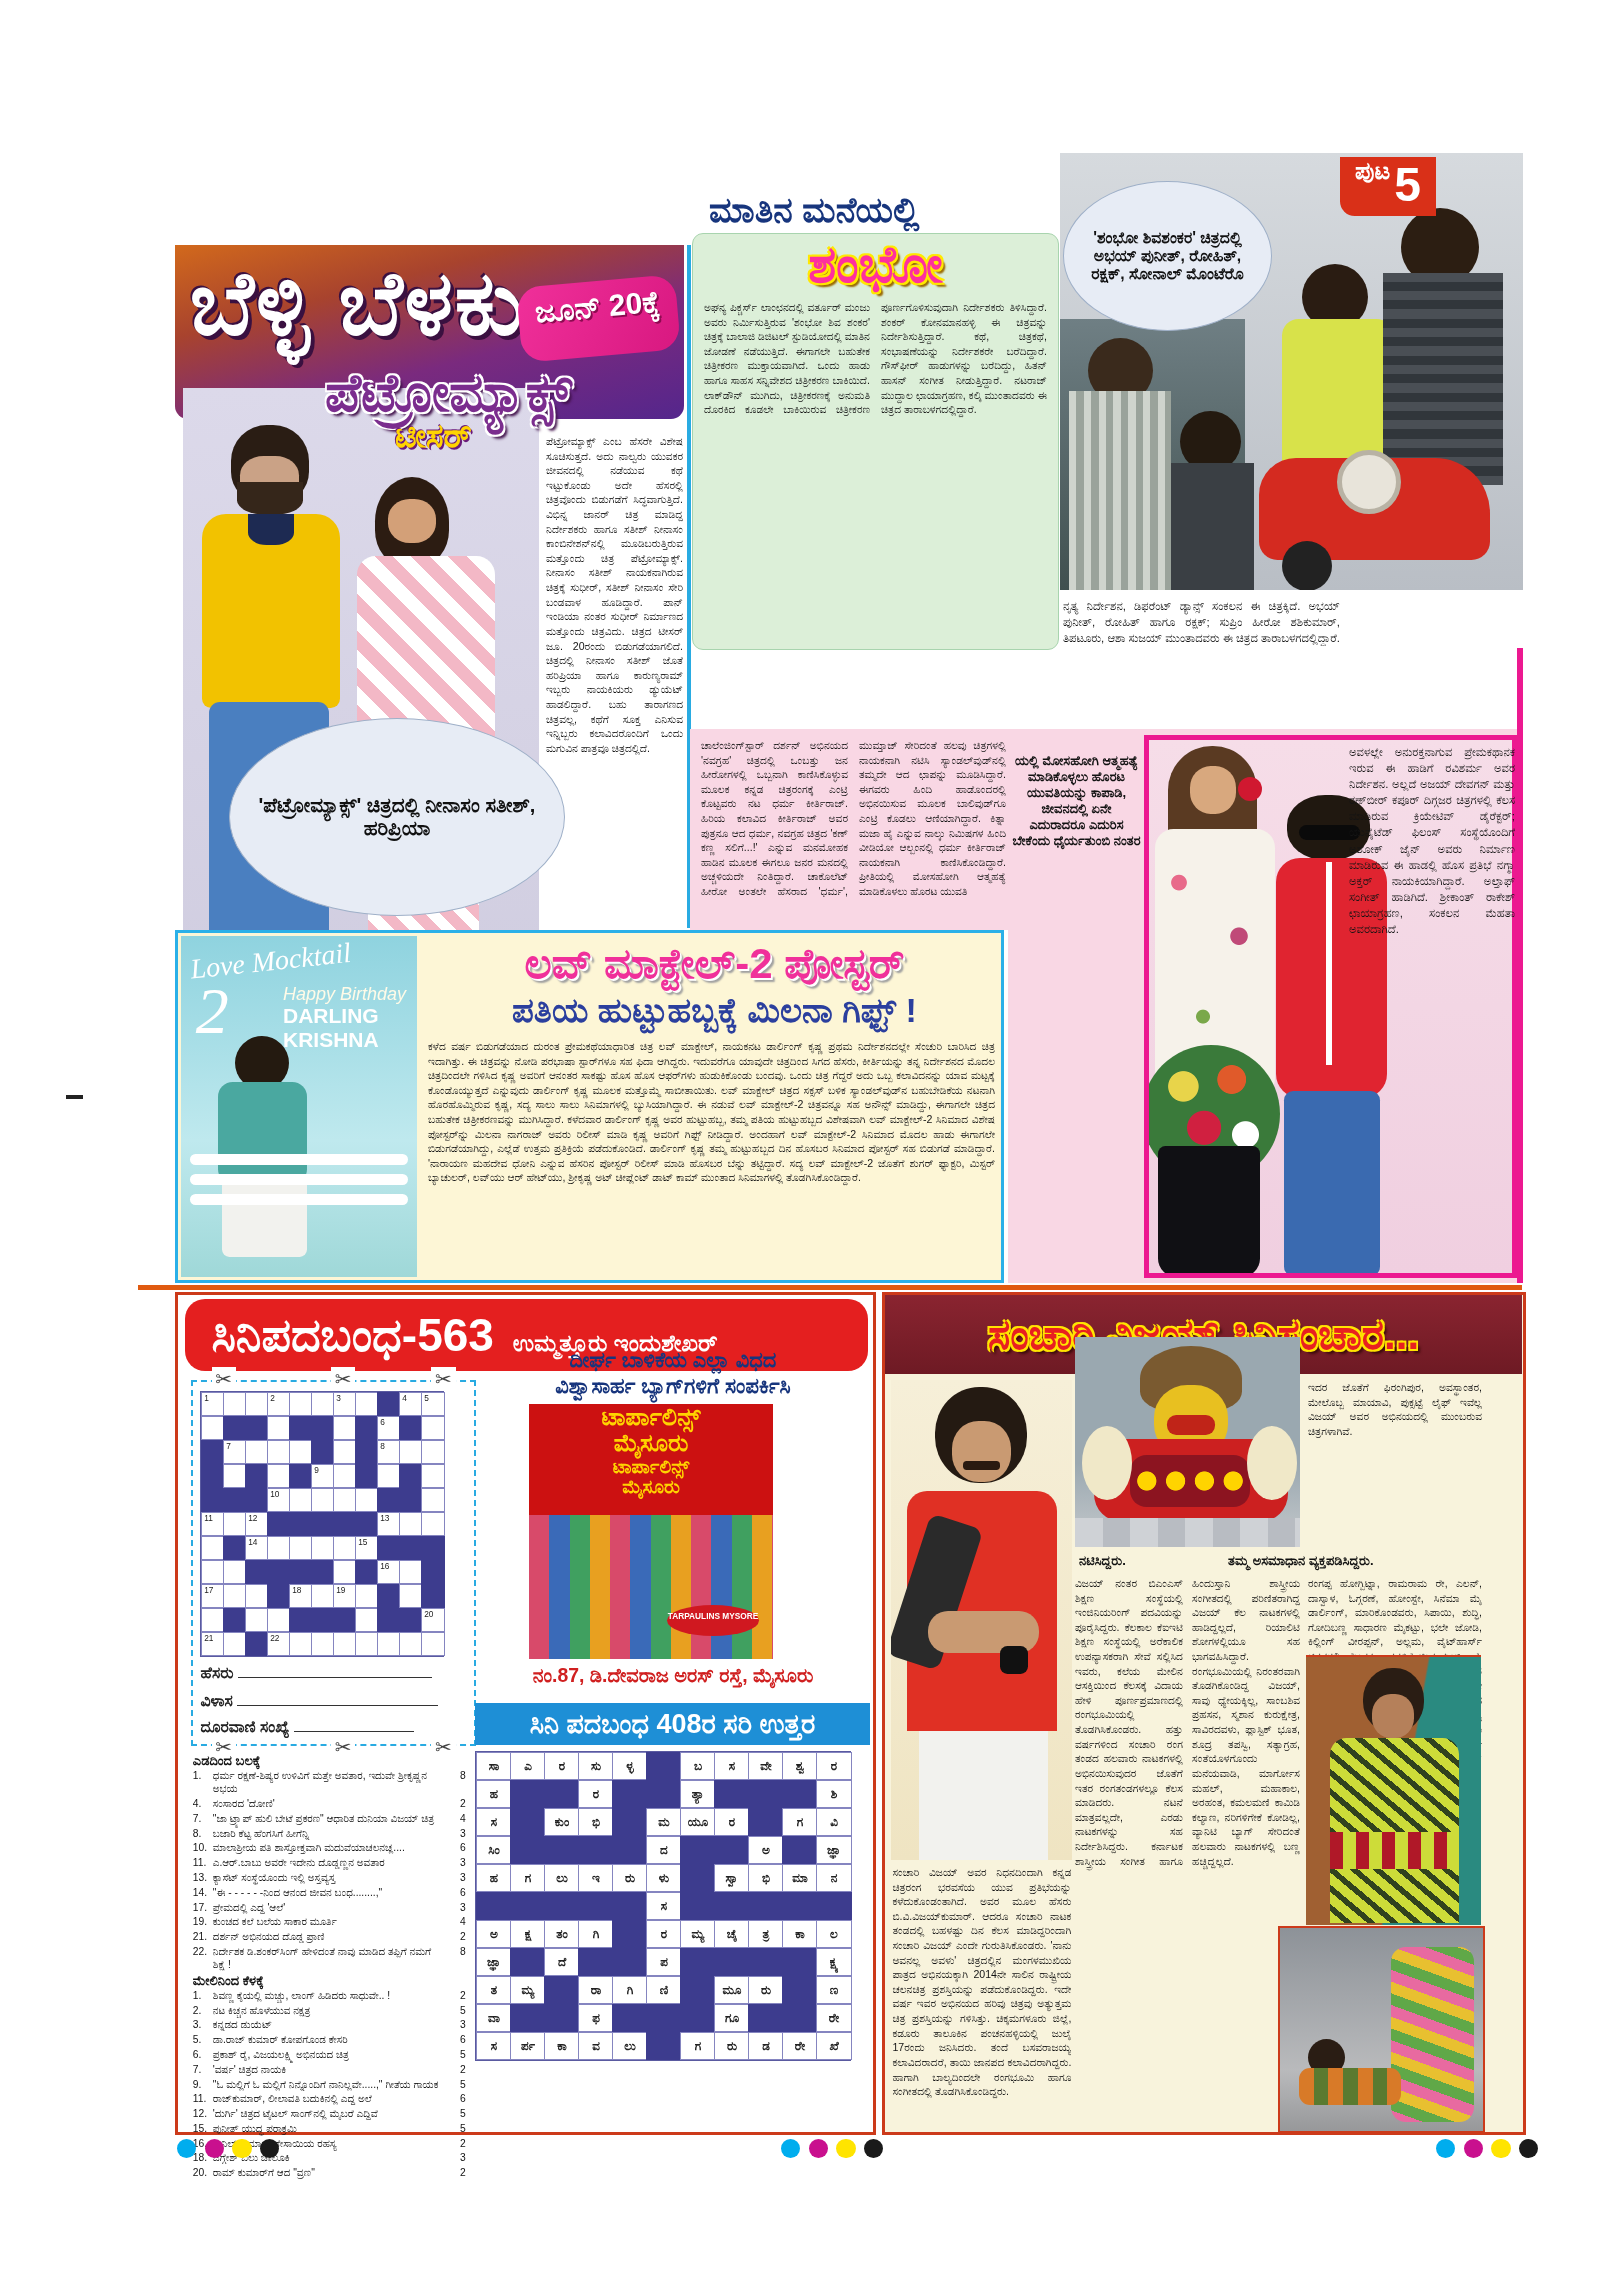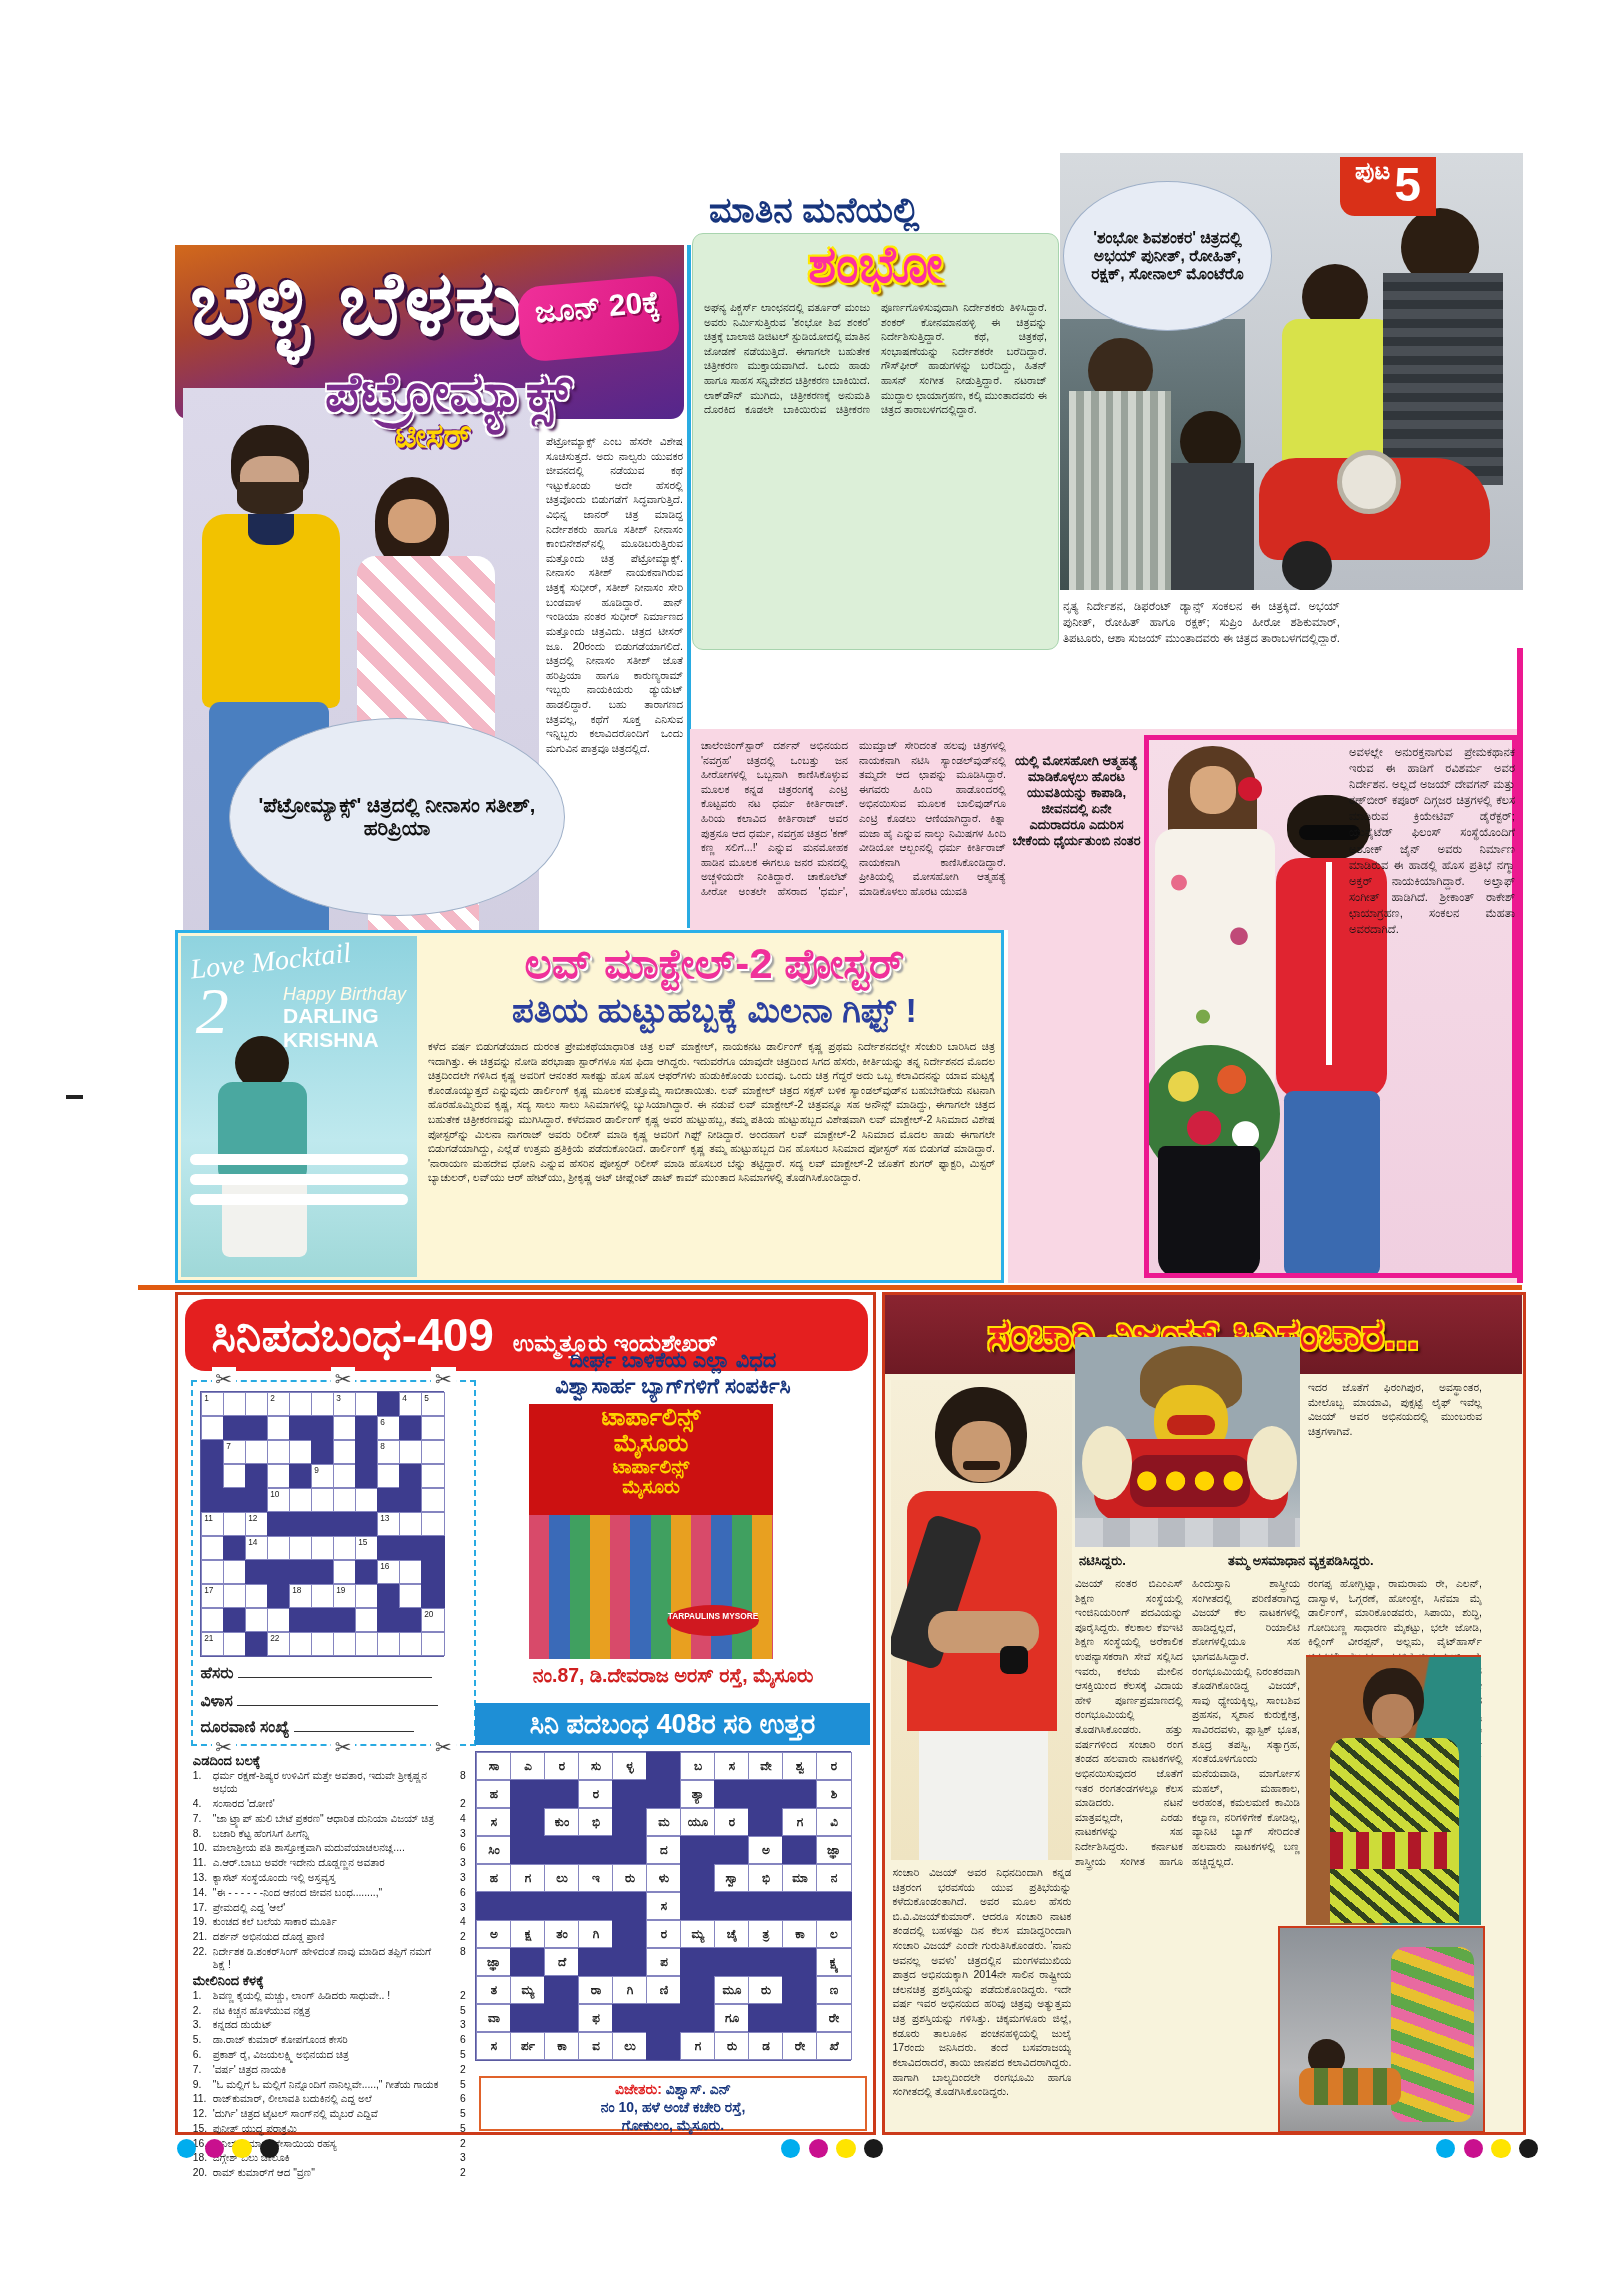--- a/index.html
+++ b/index.html
@@ -160,21 +160,21 @@
   </div>
   <div class="abs" style="left:430px;top:940px;width:569px;text-align:center;white-space:nowrap;"><span class="lmHead1">ಲವ್ ಮಾಕ್ಟೇಲ್-2 ಪೋಸ್ಟರ್</span></div>
   <div class="abs" style="left:430px;top:991px;width:569px;text-align:center;white-space:nowrap;"><span class="lmHead2">ಪತಿಯ ಹುಟ್ಟುಹಬ್ಬಕ್ಕೆ ಮಿಲನಾ ಗಿಫ್ಟ್ !</span></div>
   <div class="abs body-sm just hideov" style="left:428px;top:1039px;width:567px;height:236px;">ಕಳೆದ ವರ್ಷ ಬಿಡುಗಡೆಯಾದ ದುರಂತ ಪ್ರೇಮಕಥೆಯಾಧಾರಿತ ಚಿತ್ರ ಲವ್ ಮಾಕ್ಟೇಲ್, ನಾಯಕನಟ ಡಾರ್ಲಿಂಗ್ ಕೃಷ್ಣ ಪ್ರಥಮ ನಿರ್ದೇಶನದಲ್ಲೇ ಸೆಂಚುರಿ ಬಾರಿಸಿದ ಚಿತ್ರ ಇದಾಗಿತ್ತು. ಈ ಚಿತ್ರವನ್ನು ನೋಡಿ ಪರಭಾಷಾ ಸ್ಟಾರ್‌ಗಳೂ ಸಹ ಫಿದಾ ಆಗಿದ್ದರು. ಇದುವರೆಗೂ ಯಾವುದೇ ಚಿತ್ರದಿಂದ ಸಿಗದ ಹೆಸರು, ಕೀರ್ತಿಯನ್ನು ತನ್ನ ನಿರ್ದೇಶನದ ಮೊದಲ ಚಿತ್ರದಿಂದಲೇ ಗಳಿಸಿದ ಕೃಷ್ಣ ಅವರಿಗೆ ಆನಂತರ ಸಾಕಷ್ಟು ಹೊಸ ಹೊಸ ಆಫರ್‌ಗಳು ಹುಡುಕಿಕೊಂಡು ಬಂದವು. ಒಂದು ಚಿತ್ರ ಗೆದ್ದರೆ ಅದು ಒಬ್ಬ ಕಲಾವಿದನನ್ನು ಯಾವ ಮಟ್ಟಕ್ಕೆ ಕೊಂಡೊಯ್ಯುತ್ತದೆ ಎನ್ನುವುದು ಡಾರ್ಲಿಂಗ್ ಕೃಷ್ಣ ಮೂಲಕ ಮತ್ತೊಮ್ಮೆ ಸಾಬೀತಾಯಿತು. ಲವ್ ಮಾಕ್ಟೇಲ್ ಚಿತ್ರದ ಸಕ್ಸಸ್ ಬಳಿಕ ಸ್ಯಾಂಡಲ್‌ವುಡ್‌ನ ಬಹುಬೇಡಿಕೆಯ ನಟನಾಗಿ ಹೊರಹೊಮ್ಮಿರುವ ಕೃಷ್ಣ, ಸದ್ಯ ಸಾಲು ಸಾಲು ಸಿನಿಮಾಗಳಲ್ಲಿ ಬ್ಯುಸಿಯಾಗಿದ್ದಾರೆ. ಈ ನಡುವೆ ಲವ್ ಮಾಕ್ಟೇಲ್-2 ಚಿತ್ರವನ್ನೂ ಸಹ ಅನೌನ್ಸ್ ಮಾಡಿದ್ದು, ಈಗಾಗಲೇ ಚಿತ್ರದ ಬಹುತೇಕ ಚಿತ್ರೀಕರಣವನ್ನು ಮುಗಿಸಿದ್ದಾರೆ. ಕಳೆದವಾರ ಡಾರ್ಲಿಂಗ್ ಕೃಷ್ಣ ಅವರ ಹುಟ್ಟುಹಬ್ಬ, ತಮ್ಮ ಪತಿಯ ಹುಟ್ಟುಹಬ್ಬದ ವಿಶೇಷವಾಗಿ ಲವ್ ಮಾಕ್ಟೇಲ್-2 ಸಿನಿಮಾದ ವಿಶೇಷ ಪೋಸ್ಟರ್‌ನ್ನು ಮಿಲನಾ ನಾಗರಾಜ್ ಅವರು ರಿಲೀಸ್ ಮಾಡಿ ಕೃಷ್ಣ ಅವರಿಗೆ ಗಿಫ್ಟ್ ನೀಡಿದ್ದಾರೆ. ಅಂದಹಾಗೆ ಲವ್ ಮಾಕ್ಟೇಲ್-2 ಸಿನಿಮಾದ ಮೊದಲ ಹಾಡು ಈಗಾಗಲೇ ಬಿಡುಗಡೆಯಾಗಿದ್ದು, ಎಲ್ಲೆಡೆ ಉತ್ತಮ ಪ್ರತಿಕ್ರಿಯೆ ಪಡೆದುಕೊಂಡಿದೆ. ಡಾರ್ಲಿಂಗ್ ಕೃಷ್ಣ ತಮ್ಮ ಹುಟ್ಟುಹಬ್ಬದ ದಿನ ಹೊಸಬರ ಸಿನಿಮಾದ ಪೋಸ್ಟರ್ ಸಹ ಬಿಡುಗಡೆ ಮಾಡಿದ್ದಾರೆ. 'ನಾರಾಯಣ ಮಹದೇವ ಧೋನಿ ಎನ್ನುವ ಹೆಸರಿನ ಪೋಸ್ಟರ್ ರಿಲೀಸ್ ಮಾಡಿ ಹೊಸಬರ ಬೆನ್ನು ತಟ್ಟಿದ್ದಾರೆ. ಸದ್ಯ ಲವ್ ಮಾಕ್ಟೇಲ್-2 ಜೊತೆಗೆ ಶುಗರ್ ಫ್ಯಾಕ್ಟರಿ, ಮಿಸ್ಟರ್ ಬ್ಯಾಚುಲರ್, ಲವ್‌ಯು ಆರ್ ಹೇಟ್‌ಯು, ಶ್ರೀಕೃಷ್ಣ ಅಟ್ ಚೀಪ್ಲೆಂಟ್ ಡಾಟ್ ಕಾಮ್ ಮುಂತಾದ ಸಿನಿಮಾಗಳಲ್ಲಿ ತೊಡಗಿಸಿಕೊಂಡಿದ್ದಾರೆ.</div>
 
   <div class="abs" style="left:138px;top:1285px;width:1384px;height:4.6px;background:#e05a10;"></div>
   <div class="abs" style="left:66px;top:1095px;width:16.6px;height:3.7px;background:#222;"></div>
 
   <div class="abs" style="left:175px;top:1292px;width:701px;height:843px;border:3.7px solid #cc3a1a;box-sizing:border-box;background:#fff;">
     <div class="abs redbanner" style="left:7.4px;top:3.7px;width:683px;height:72px;">
-      <span class="cw-title" style="margin-left:26px;line-height:72px;">ಸಿನಿಪದಬಂಧ-409</span>
+      <span class="cw-title" style="margin-left:26px;line-height:72px;">ಸಿನಿಪದಬಂಧ-563</span>
       <span class="cw-author" style="margin-left:14.8px;">ಉಮ್ಮತ್ತೂರು ಇಂದುಶೇಖರ್</span>
     </div>
 
     <div class="abs cutbox" style="left:13px;top:85px;width:281px;height:362px;">
       <span class="scissors" style="left:18.5px;top:-14.8px;">✂</span>
       <span class="scissors" style="left:138px;top:-14.8px;">✂</span>
       <span class="scissors" style="right:18.5px;top:-14.8px;">✂</span>
       <span class="scissors" style="left:18.5px;bottom:-14.8px;">✂</span>
       <span class="scissors" style="left:138px;bottom:-14.8px;">✂</span>
       <span class="scissors" style="right:18.5px;bottom:-14.8px;">✂</span>
@@ -771,25 +771,20 @@
         <div class="cell" style="width: 34px; height: 26px;">
           <span class="lt">ಡ</span>
         </div>
         <div class="cell" style="width: 34px; height: 26px;">
           <span class="lt">ರೇ</span>
         </div>
         <div class="cell" style="width: 34px; height: 26px;">
           <span class="lt">ಖೆ</span>
         </div>
       </div>
-    <div class="abs winnerbox" style="left:301px;top:781px;width:388px;height:55px;padding-top:1.8px;box-sizing:border-box;">
-      <div><span class="winlabel">ವಿಜೇತರು:</span> <span>ವಿಶ್ವಾಸ್. ಎನ್</span></div>
-      <div>ನಂ 10, ಹಳೆ ಅಂಚೆ ಕಚೇರಿ ರಸ್ತೆ,</div>
-      <div>ಗೋಕುಲಂ, ಮೈಸೂರು.</div>
-    </div>
   </div>
 
   <div class="abs" style="left:882px;top:1292px;width:644px;height:843px;border:3.7px solid #cc3a1a;box-sizing:border-box;background:#f8f3dc;">
     <div class="abs" style="left:0;top:0;width:637px;height:79px;background:linear-gradient(#8a2430,#6e1a24);">
       <div class="sanchHead" style="line-height:79px;">ಸಂಚಾರಿ ವಿಜಯ್ ಸಿನಿಸಂಚಾರ...</div>
     </div>
 
     <div class="ph" style="left:5.5px;top:85px;width:181px;height:480px;background:linear-gradient(#f6efd8,#efe4c2);">
       <div class="abs" style="left:44px;top:7.4px;width:92px;height:96px;background:#241a12;border-radius:48%;"></div>
       <div class="abs" style="left:61px;top:41px;width:59px;height:61px;background:#c99a72;border-radius:45%;"></div>

